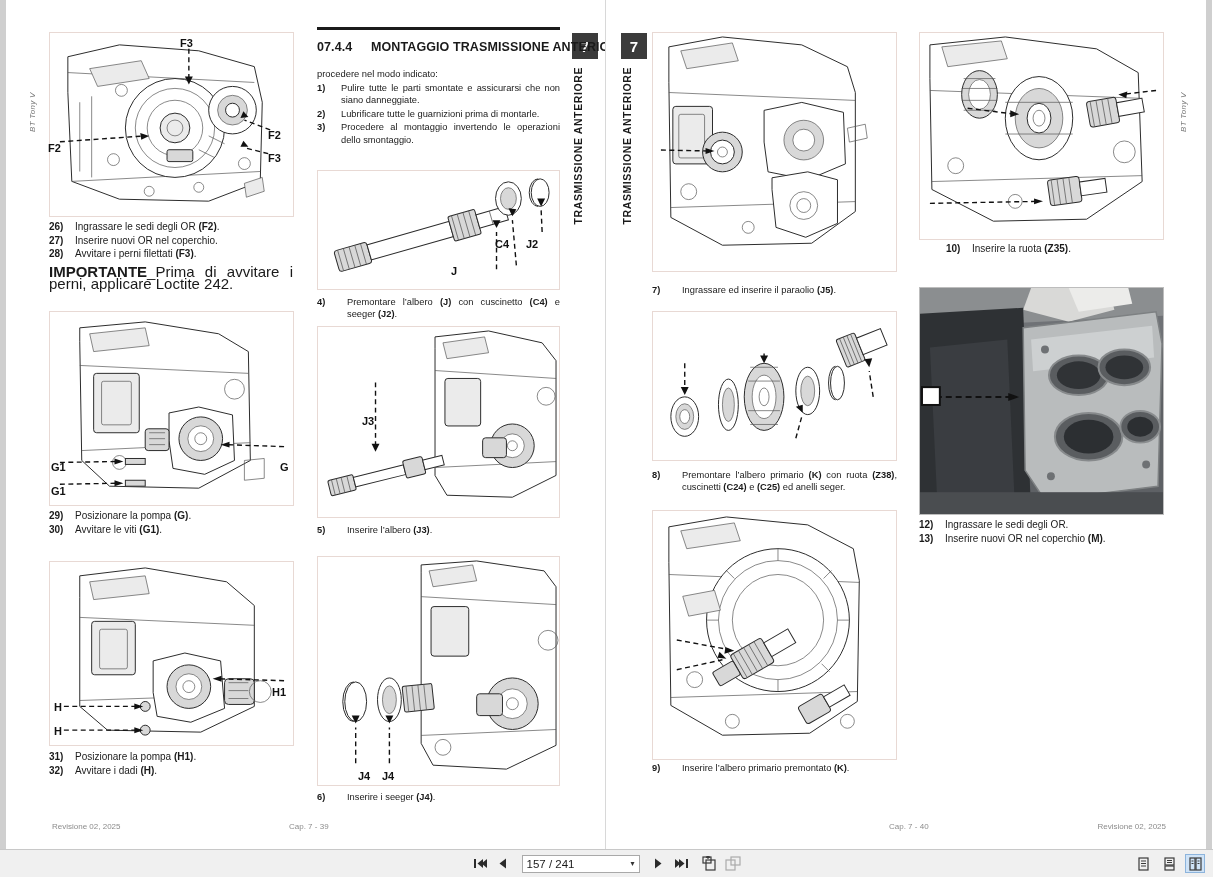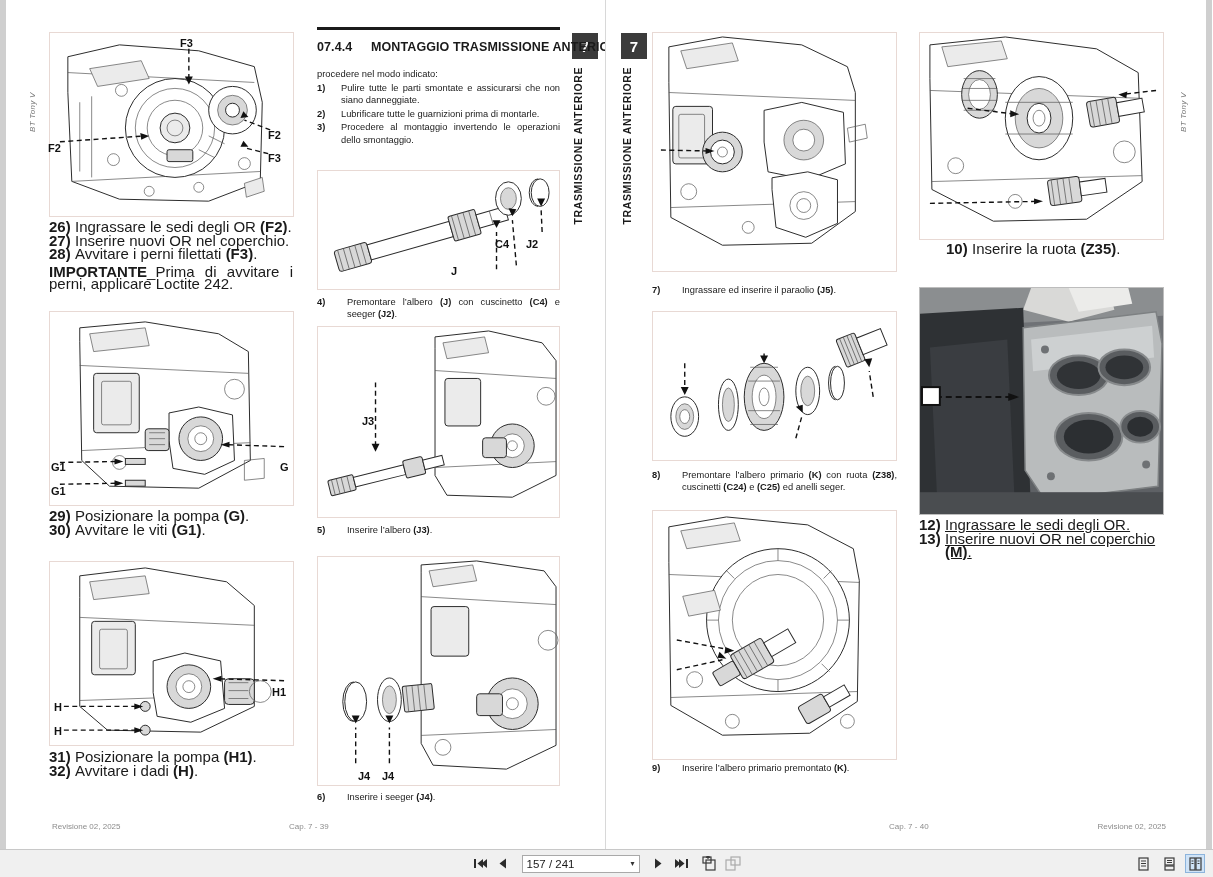--- a/index.html
+++ b/index.html
@@ -133,21 +133,21 @@
     font-size: 9.3px;
     line-height: 12.2px;
     color: #1a1a1a;
   }
   .caption .mk {
     position: absolute; left: 0; top: 0; font-weight: bold;
   }
   .caption .tx { display: block; padding-left: 30px; text-align: justify; }
   .caption b { font-weight: bold; }
 
-  .numlist { position: absolute; font-size: 15px; line-height: 13.5px; color:#1a1a1a;}
+  .numlist { position: absolute; font-size: 10px; line-height: 13.5px; color:#1a1a1a;}
   .numlist div { position: relative; padding-left: 26px; }
   .numlist div .mk { position: absolute; left: 0; top: 0; font-weight: bold; }
   .numlist b { font-weight: bold; }
 
   
   .fig {
     position: absolute;
     border: 1px solid #e8d9d4;
     background: #ffffff;
     overflow: hidden;
@@ -660,21 +660,21 @@
           <circle cx="228" cy="178" r="4" fill="#6e7174"></circle>
           <circle cx="132" cy="190" r="4" fill="#6e7174"></circle>
           <rect x="0" y="206" width="245" height="22" fill="#4a4d50"></rect>
 
           <path d="M16,110 L96,110" stroke="#111" stroke-width="2" stroke-dasharray="6 4" fill="none"></path>
           <path d="M100,110 l-11,-4 l0,8 z" fill="#111"></path>
           <rect x="2" y="100" width="18" height="18" fill="#ffffff" stroke="#111" stroke-width="2"></rect>
         </svg>
       </div>
 
-      <div class="numlist" style="left:313px; top:518px; width:250px;text-decoration:underline;">
+      <div class="numlist" style="left:313px; top:518px; width:250px;">
         <div><span class="mk">12)</span><span>Ingrassare le sedi degli OR.</span></div>
         <div><span class="mk">13)</span><span>Inserire nuovi OR nel coperchio <b>(M)</b>.</span></div>
       </div>
 
       <div class="pg-footer" style="left:283px;">Cap. 7 - 40</div>
       <div class="pg-footer" style="right:46px;">Revisione 02, 2025</div>
     </div>
   </div>
 
   <div class="toolbar">

